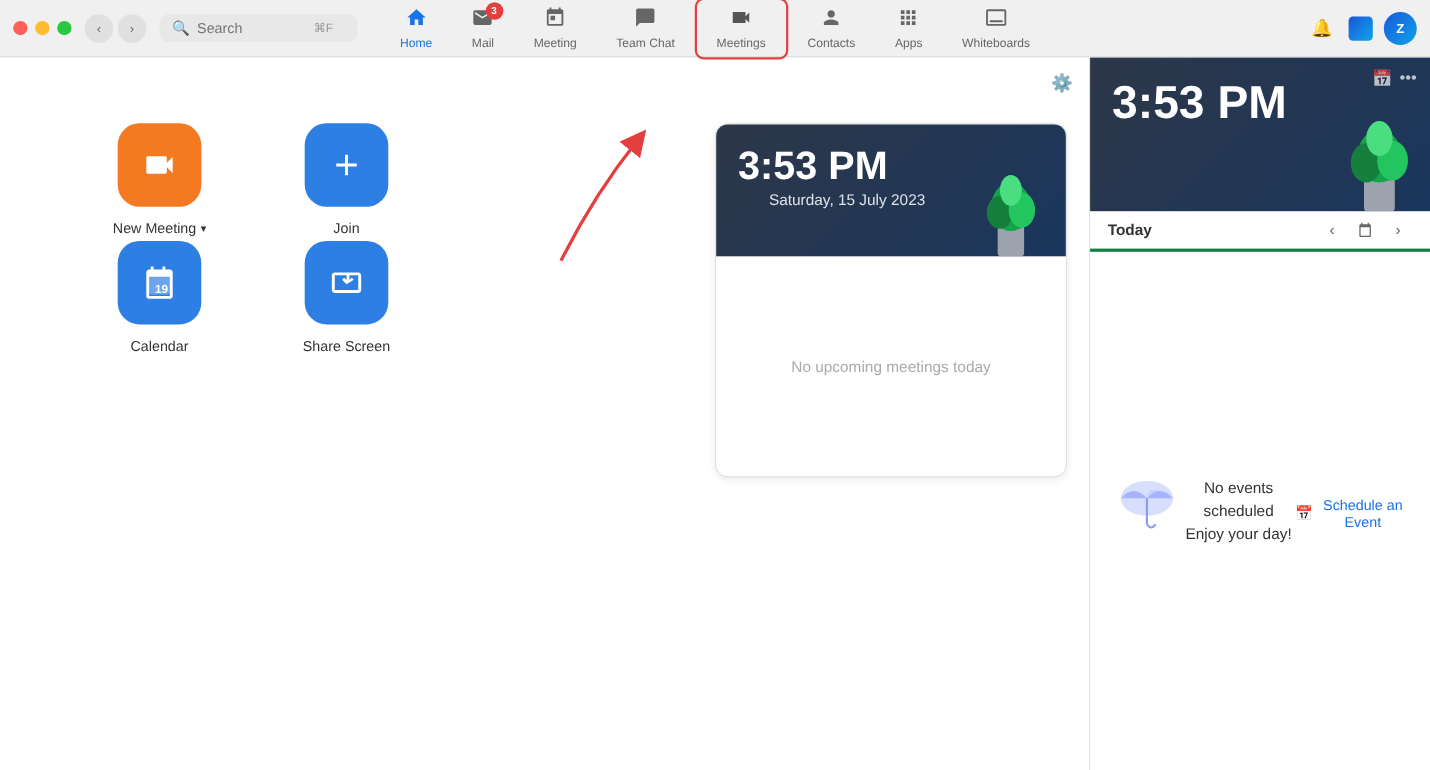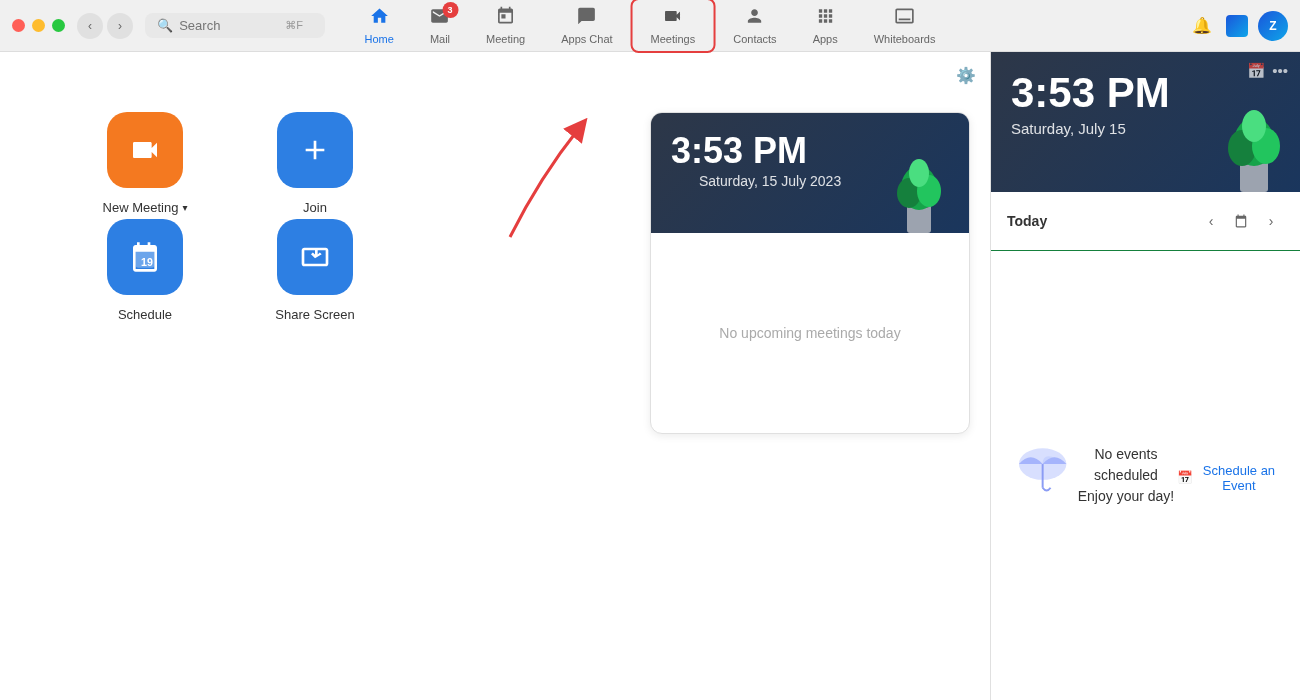--- a/index.html
+++ b/index.html
@@ -331,22 +331,22 @@
       right: 0;
       bottom: 0;
       width: 90px;
       height: 100px;
     }
 
     .sidebar-today-bar {
       display: flex;
       align-items: center;
       justify-content: space-between;
-      padding: 16px 16px;
-      border-bottom: 1px solid #15803d;
+      padding: 4px 16px;
+      border-bottom: 3px solid #15803d;
       background: white;
     }
     .today-label {
       font-size: 14px;
       font-weight: 600;
       color: #333;
     }
     .today-nav {
       display: flex;
       gap: 4px;
@@ -455,21 +455,21 @@
       </span>
       <span class="nav-label">Meeting</span>
     </div>
 
     <div class="nav-item">
       <span class="nav-icon">
         <svg width="20" height="20" viewBox="0 0 24 24" fill="#666">
             <path d="M20 2H4c-1.1 0-2 .9-2 2v18l4-4h14c1.1 0 2-.9 2-2V4c0-1.1-.9-2-2-2z"></path>
           </svg>
       </span>
-      <span class="nav-label">Apps Chat</span>
+      <span class="nav-label">Team Chat</span>
     </div>
 
     <div class="nav-item meetings-active">
       <span class="nav-icon">
         <svg width="20" height="20" viewBox="0 0 24 24" fill="#555">
             <path d="M17 10.5V7c0-.55-.45-1-1-1H4c-.55 0-1 .45-1 1v10c0 .55.45 1 1 1h12c.55 0 1-.45 1-1v-3.5l4 4v-11l-4 4z"></path>
           </svg>
       </span>
       <span class="nav-label">Meetings</span>
     </div>
@@ -551,21 +551,21 @@
 
       <div class="action-item">
         <button class="action-btn blue">
           <svg width="32" height="32" viewBox="0 0 24 24" fill="white">
               <rect x="5" y="4" width="14" height="16" rx="2" fill="white" opacity="0.3"></rect>
               <path d="M17 3h-1V1h-2v2H8V1H6v2H5C3.9 3 3 3.9 3 5v16c0 1.1.9 2 2 2h14c1.1 0 2-.9 2-2V5c0-1.1-.9-2-2-2zm0 18H5V8h14v13z" fill="white"></path>
               <text x="9" y="19" font-size="8" fill="white" font-weight="bold">19</text>
             </svg>
         </button>
         <div class="action-label">
-          <span>Schedule</span>
+          <span>Calendar</span>
         </div>
       </div>
 
       <div class="action-item">
         <button class="action-btn blue">
           <svg width="32" height="32" viewBox="0 0 24 24" fill="white">
               <path d="M20 5H4c-1.1 0-2 .9-2 2v10c0 1.1.9 2 2 2h16c1.1 0 2-.9 2-2V7c0-1.1-.9-2-2-2zm0 12H4V7h16v10zm-8-4l-3-3 1.4-1.4 1.6 1.6V7h2v3.2l1.6-1.6L17 10l-5 3z"></path>
             </svg>
         </button>
         <div class="action-label">
@@ -596,21 +596,20 @@
 
   </div>
 
   <div class="right-sidebar">
     <div class="sidebar-clock-header">
       <div class="sidebar-header-icons">
         <span class="sidebar-header-icon">📅</span>
         <span class="sidebar-header-icon">•••</span>
       </div>
       <div class="sidebar-time">3:53 PM</div>
-      <div class="sidebar-date">Saturday, July 15</div>
 
       <svg class="sidebar-plant" viewBox="0 0 90 100" xmlns="http://www.w3.org/2000/svg">
         <rect x="30" y="68" width="28" height="32" rx="3" fill="#9ca3af"></rect>
         <rect x="33" y="62" width="22" height="10" rx="2" fill="#6b7280"></rect>
         <ellipse cx="44" cy="50" rx="20" ry="24" fill="#16a34a"></ellipse>
         <ellipse cx="32" cy="56" rx="14" ry="18" fill="#15803d"></ellipse>
         <ellipse cx="56" cy="54" rx="14" ry="18" fill="#22c55e"></ellipse>
         <ellipse cx="44" cy="34" rx="12" ry="16" fill="#4ade80"></ellipse>
       </svg>
     </div>

